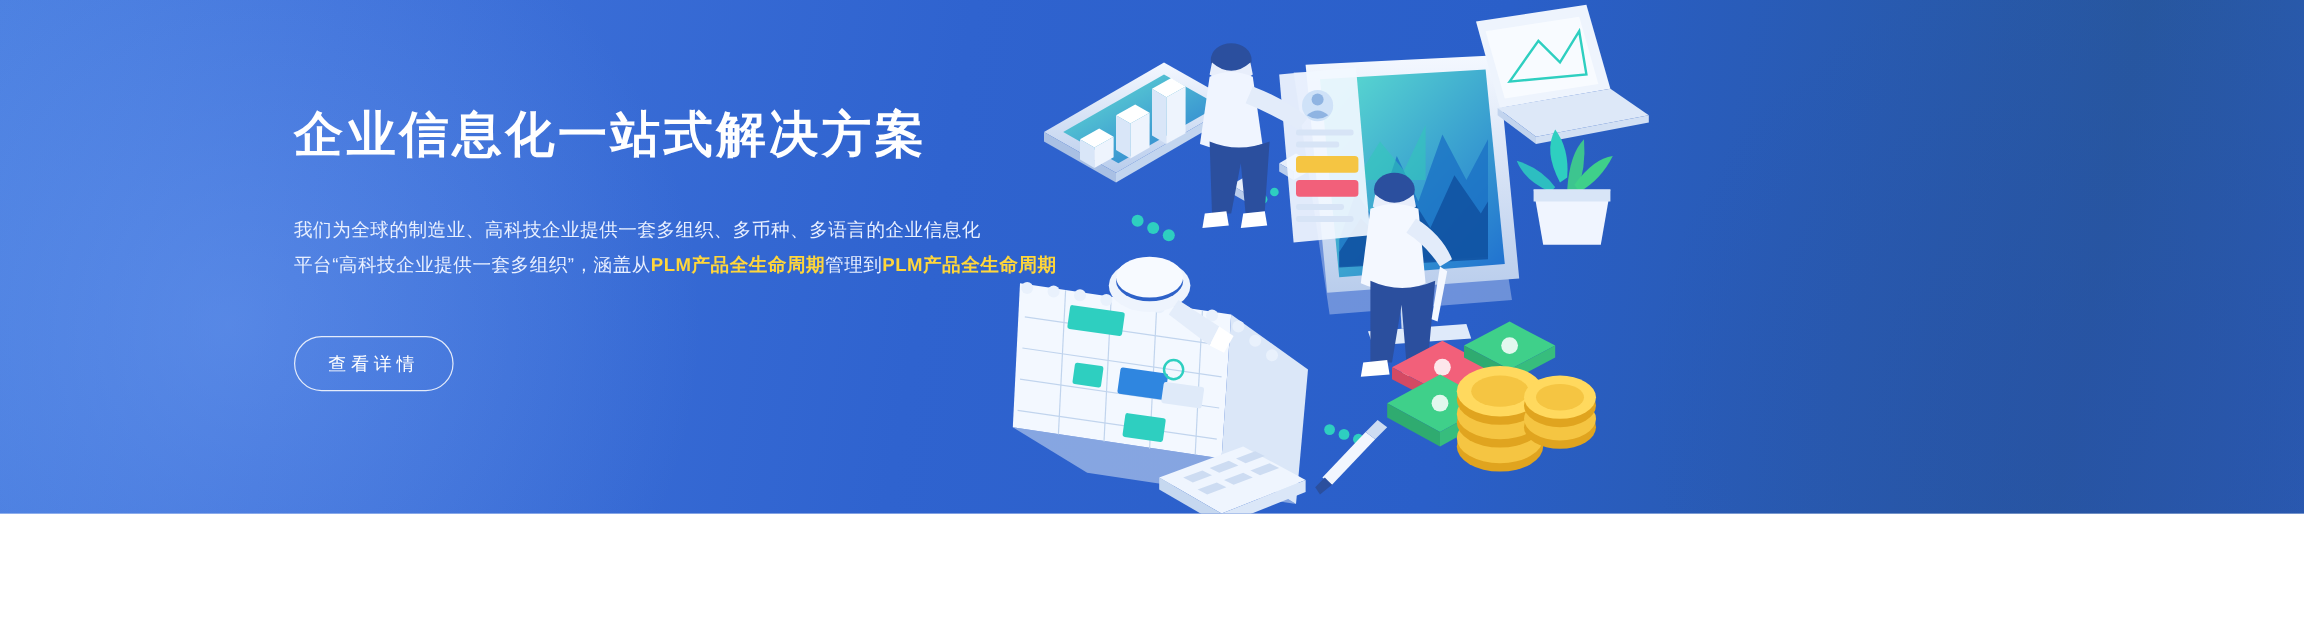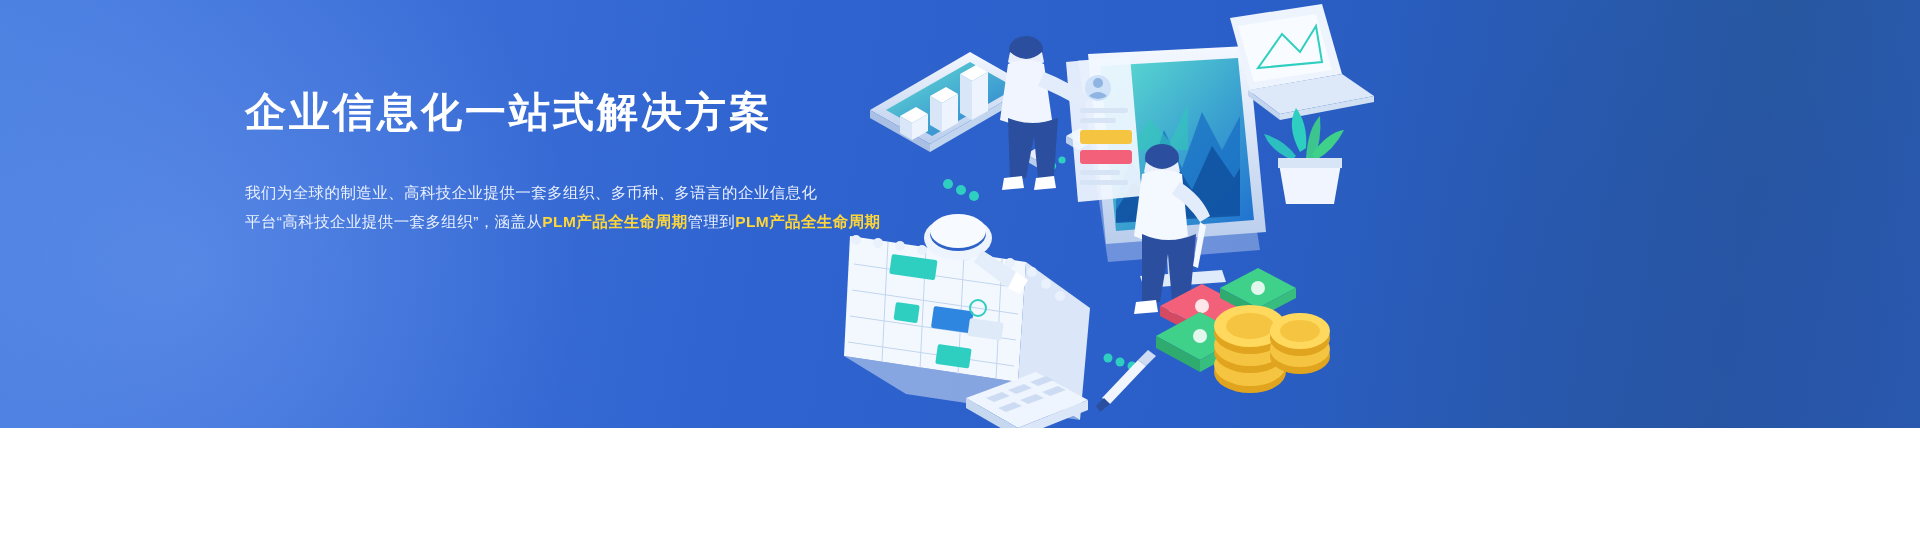--- a/index.html
+++ b/index.html
@@ -58,20 +58,21 @@
 
     <p class="para">
       <span class="ln">
         <span>我们为全球的制造业、高科技企业提供一套多组织、多币种、多语言的企业信息化</span>
       </span>
       <span class="ln">
         <span>平台“高科技企业提供一套多组织”，涵盖从</span><span class="hl">PLM产品全生命周期</span><span>管理到</span><span class="hl">PLM产品全生命周期</span>
       </span>
     </p>
 
+    <div class="btn">查看详情</div>
   </div>
 
   <div class="art">
     <svg viewBox="0 0 600 535" xmlns="http://www.w3.org/2000/svg">
       <defs>
         <linearGradient id="gWhite" x1="0" y1="0" x2="1" y2="1">
           <stop offset="0" stop-color="#ffffff"></stop>
             <stop offset="1" stop-color="#cfe0f5"></stop>
         </linearGradient>
         <linearGradient id="gWhite2" x1="0" y1="0" x2="0" y2="1">

